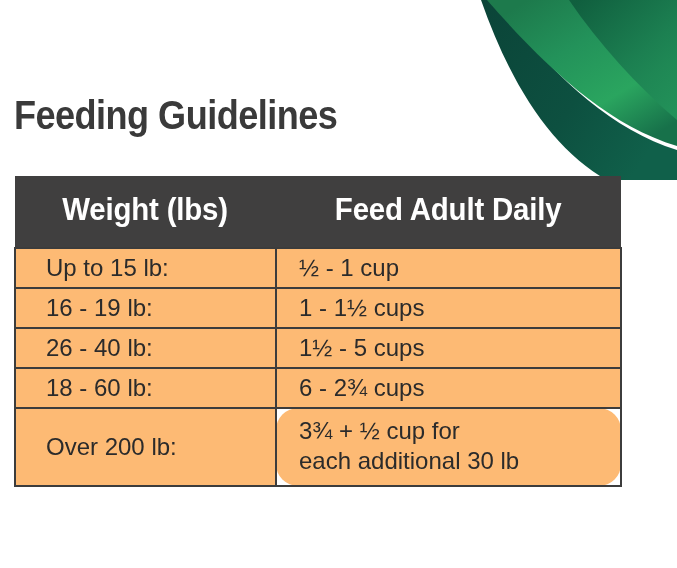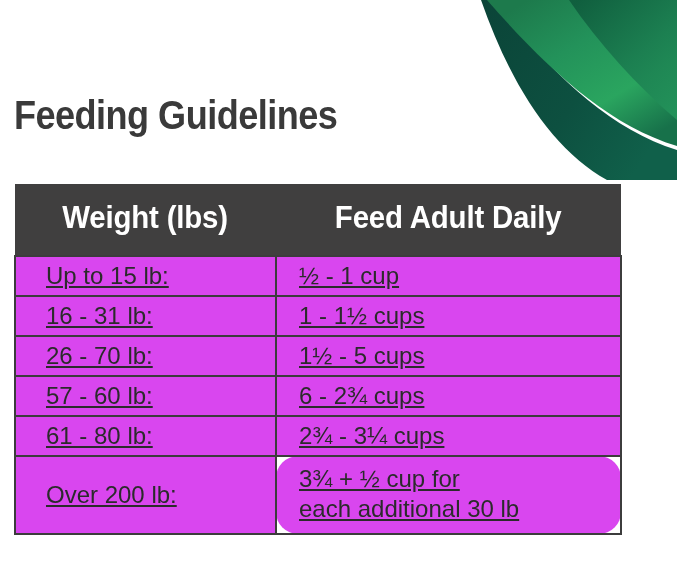--- a/index.html
+++ b/index.html
@@ -44,21 +44,21 @@
     font-family: "Liberation Sans Narrow", "Liberation Sans", sans-serif;
     transform: scaleX(0.88);
     transform-origin: left center;
     white-space: nowrap;
   }
 
   
   .guidelines-table {
     position: absolute;
     left: 14px;
-    top: 184px;
+    top: 176px;
     width: 606px;
     border-collapse: collapse;
     table-layout: fixed;
   }
   .guidelines-table col.col-weight { width: 261px; }
   .guidelines-table col.col-feed   { width: 345px; }
 
   .guidelines-table thead th {
     background: #403f3f;
     color: #ffffff;
@@ -77,24 +77,23 @@
     display: inline-block;
     transform: scaleX(0.92);
   }
 
   .guidelines-table tbody td {
     border: 2px solid #3c3c3c;
     height: 38px;
     font-size: 24px;
     line-height: 30px;
     color: #2b2b2b;
-    background: #d946ef;
+    background: #fdba74;
     vertical-align: middle;
     padding: 0;
-    text-decoration: underline;
   }
   .guidelines-table tbody td .cell-inner {
     display: block;
     padding-left: 30px;
     padding-right: 6px;
   }
   .guidelines-table tbody td.feed-cell .cell-inner {
     padding-left: 22px;
   }
 
@@ -168,48 +167,40 @@
     <tr>
       <td class="weight-cell">
         <span class="cell-inner">Up to 15 lb:</span>
       </td>
       <td class="feed-cell">
         <span class="cell-inner">½ - 1 cup</span>
       </td>
     </tr>
     <tr>
       <td class="weight-cell">
-        <span class="cell-inner">16 - 31 lb:</span>
+        <span class="cell-inner">16 - 19 lb:</span>
       </td>
       <td class="feed-cell">
         <span class="cell-inner">1 - 1½ cups</span>
       </td>
     </tr>
     <tr>
       <td class="weight-cell">
-        <span class="cell-inner">26 - 70 lb:</span>
+        <span class="cell-inner">26 - 40 lb:</span>
       </td>
       <td class="feed-cell">
         <span class="cell-inner">1½ - 5 cups</span>
       </td>
     </tr>
     <tr>
       <td class="weight-cell">
-        <span class="cell-inner">57 - 60 lb:</span>
+        <span class="cell-inner">18 - 60 lb:</span>
       </td>
       <td class="feed-cell">
         <span class="cell-inner">6 - 2¾ cups</span>
-      </td>
-    </tr>
-    <tr>
-      <td class="weight-cell">
-        <span class="cell-inner">61 - 80 lb:</span>
-      </td>
-      <td class="feed-cell">
-        <span class="cell-inner">2¾ - 3¼ cups</span>
       </td>
     </tr>
     <tr class="row-last">
       <td class="weight-cell">
         <span class="cell-inner">Over 200 lb:</span>
       </td>
       <td class="feed-cell">
         <span class="cell-inner">
           <span class="feed-line">3¾ + ½ cup for</span>
           <span class="feed-line">each additional 30 lb</span>

